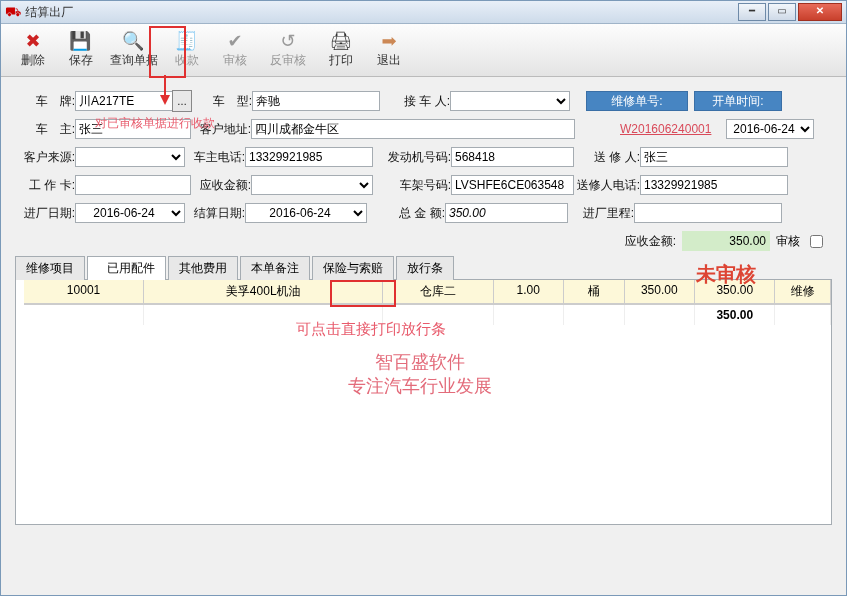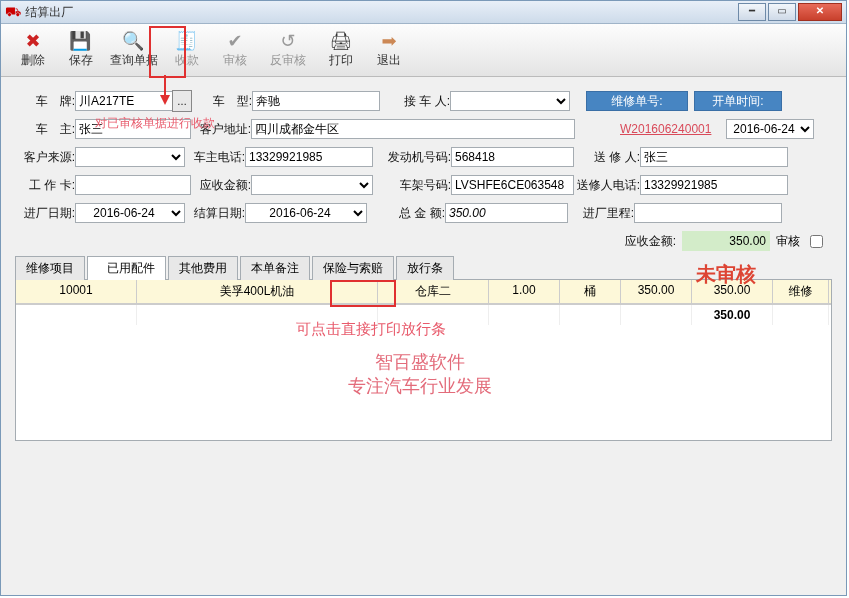--- a/index.html
+++ b/index.html
@@ -29,21 +29,21 @@
 .tab { padding:3px 10px; border:1px solid #a5acb2; border-bottom:none; background:#e8e8e8; margin-right:2px; cursor:pointer; position:relative; top:1px;}
 .tab.active { background:#fff;padding-left:19px;}
 .grid { margin:0 14px; border:1px solid #a5acb2; background:#fff;}
 .ghdr { display:flex; background:#d8e9c8; border-bottom:1px solid #888;}
 .gc { border-right:1px solid #999; text-align:center; padding:3px 0; font-size:12px;}
 .grow { display:flex; background:#fdf8d9; border-bottom:1px solid #ccc;}
 .grow .gc { border-right:1px solid #ccc; background:transparent;}
 .gfoot { display:flex; border-top:1px solid #ccc;}
 .gfoot .gc { border-right:1px solid #eee; font-weight:bold;}
 .c1{width:120px;} .c2{width:240px;} .c3{width:110px;} .c4{width:70px;} .c5{width:60px;} .c6{width:70px;} .c7{width:80px;} .c8{width:55px;}
-.gridbody { height:160px; position:relative;}
+.gridbody { height:244px; position:relative;padding-left:8px;}
 .annot-red { color:#e85b6c; font-size:12px; position:absolute;}
 .annot-big { color:#d43; font-size:20px; font-weight:bold; position:absolute;}
 .annot-wm { color:#e36b7a; font-size:18px; position:absolute; text-align:center; width:200px;}
 .redbox { position:absolute; border:2px solid #e03030;}
 .arrow { position:absolute; width:0; height:0;}
 .arrow.dn { border-left:5px solid transparent; border-right:5px solid transparent; border-top:10px solid #e03030;}
 .arrow.line { position:absolute; width:2px; background:#e03030;}
 .chk { width:13px; height:13px; vertical-align:middle;}
 .pickbtn { width:18px; height:20px; border:1px solid #888; background:#e8e8e8; font-size:10px; display:inline-flex; align-items:center; justify-content:center; margin-left:-1px;}
 </style>

